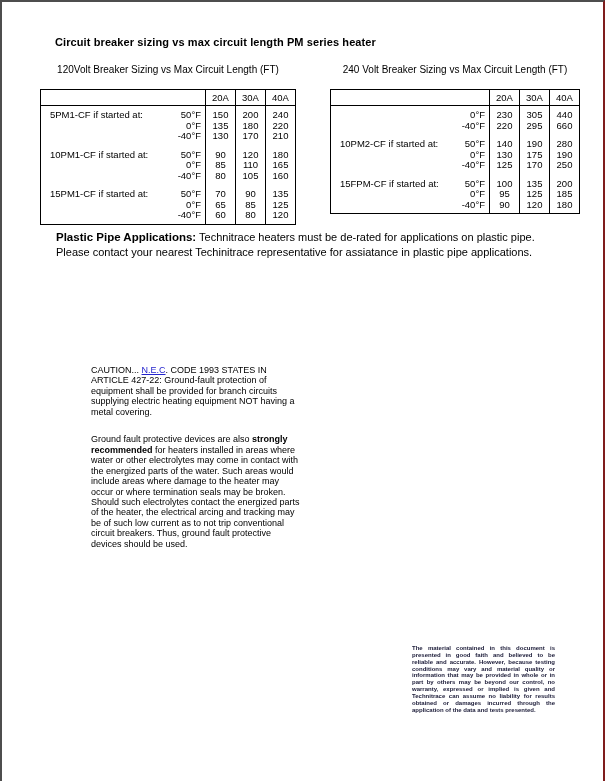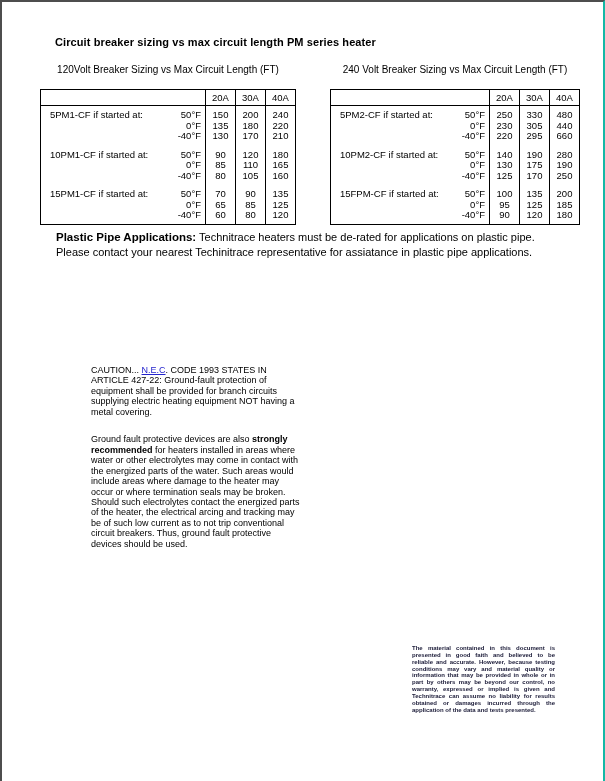--- a/index.html
+++ b/index.html
@@ -8,21 +8,21 @@
     font-family: "Liberation Sans", sans-serif;
     color: #000;
     position: relative;
     overflow: hidden;
   }
   .page {
     position: absolute; left: 0; top: 0; right: 0; bottom: 0;
     background: #fff;
     border-top: 2px solid #4d4d4d;
     border-left: 2px solid #4d4d4d;
-    border-right: 2px solid #14b8a6;
+    border-right: 2px solid #7f1d1d;
   }
   #doc-title {
     position: absolute; left: 53px; top: 34px;
     font-size: 11px; font-weight: bold; margin: 0;
     letter-spacing: 0.1px;
   }
   .tables-row {
     position: absolute; left: 38px; top: 62px;
     display: flex; gap: 14px;
   }
@@ -241,31 +241,20 @@
             </tr>
             <tr class="pad-top">
               <td class="c-label"></td>
               <td class="c-amp"></td>
               <td class="c-amp"></td>
               <td class="c-amp"></td>
             </tr>
             <tr class="data-row">
               <td class="c-label">
                 <div class="lbl-flex">
-                  <span class="heater">5PM2-CF if started at:</span>
-                  <span class="temp">50°F</span>
-                </div>
-              </td>
-              <td class="c-amp">250</td>
-              <td class="c-amp">330</td>
-              <td class="c-amp">480</td>
-            </tr>
-            <tr class="data-row">
-              <td class="c-label">
-                <div class="lbl-flex">
                   <span class="heater"></span>
                   <span class="temp">0°F</span>
                 </div>
               </td>
               <td class="c-amp">230</td>
               <td class="c-amp">305</td>
               <td class="c-amp">440</td>
             </tr>
             <tr class="data-row">
               <td class="c-label">

